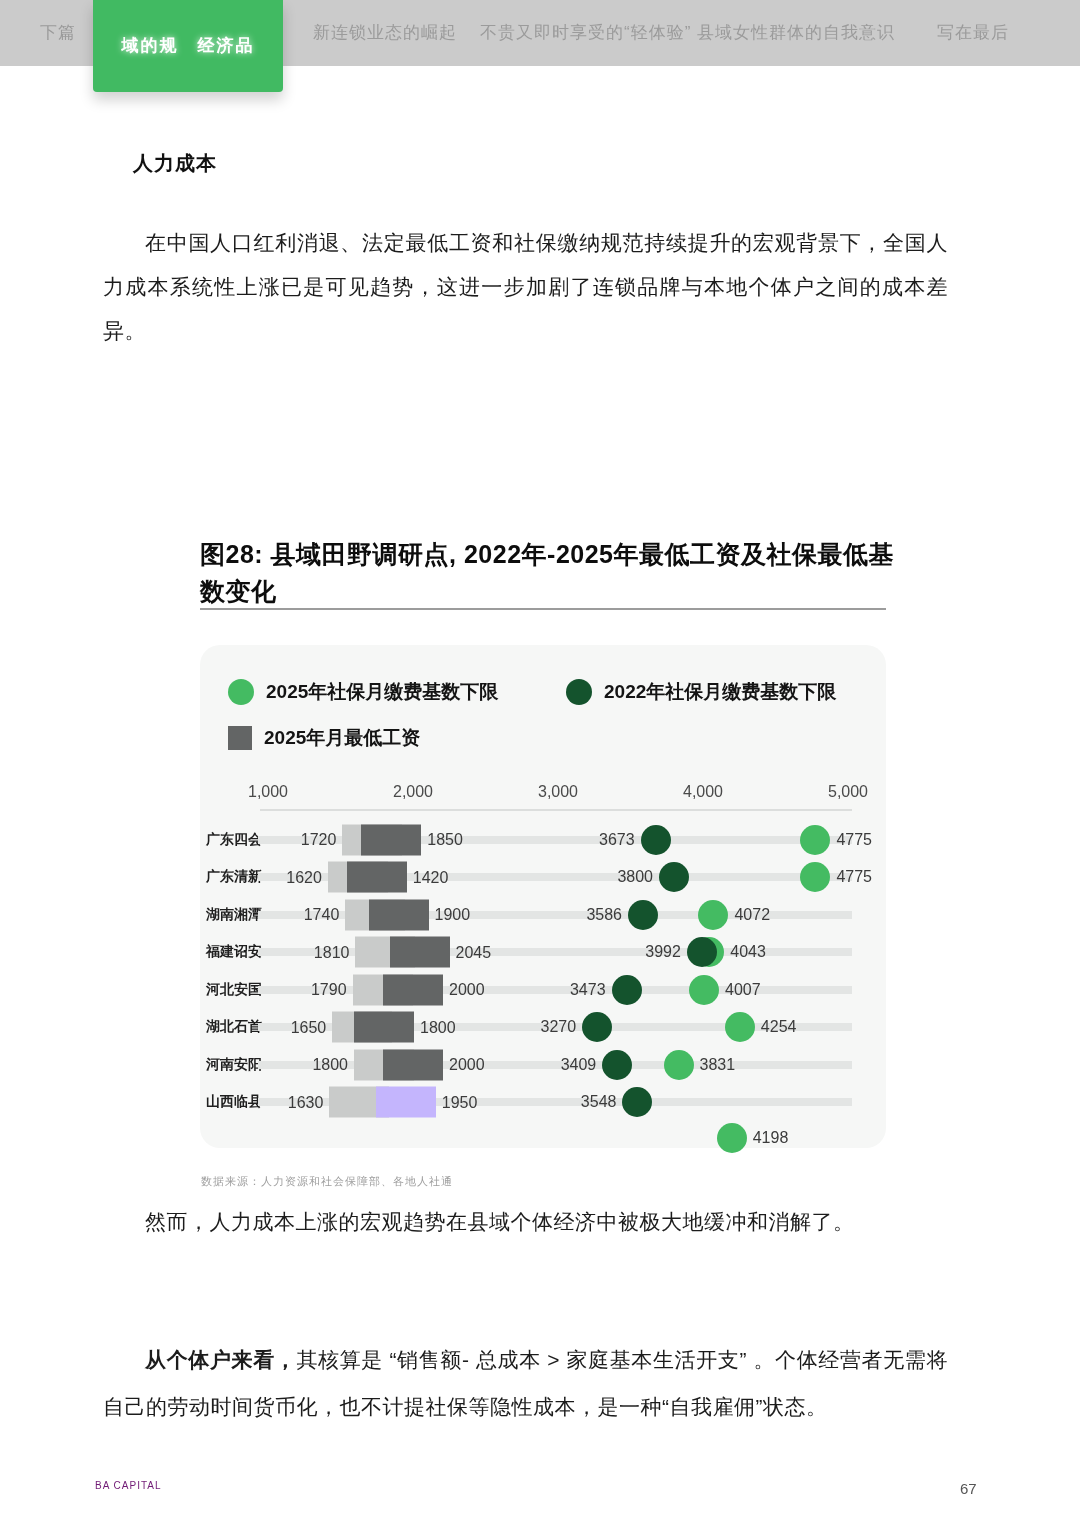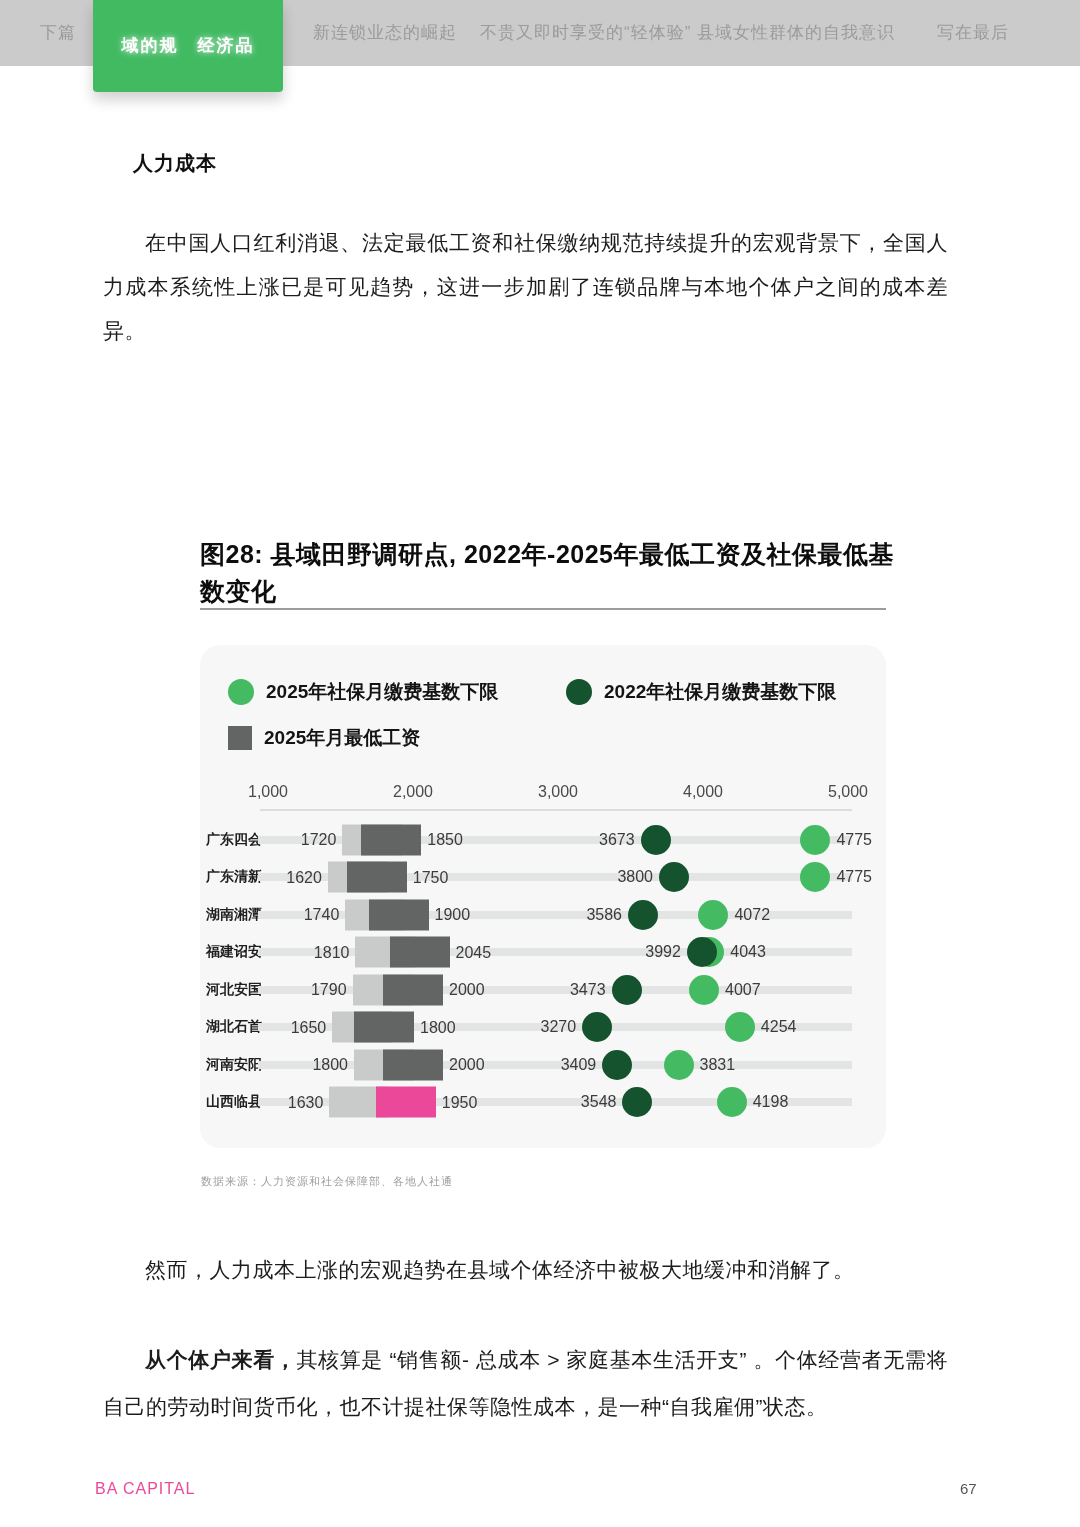--- a/index.html
+++ b/index.html
@@ -26,21 +26,21 @@
 
   
   .heading{position:absolute;left:133px;top:150px;font-size:20px;font-weight:bold;color:#111;letter-spacing:1px;}
   .para{
     position:absolute;left:103px;width:845px;
     font-size:21px;line-height:44px;color:#1c1c1c;
     text-align:justify;text-indent:2em;letter-spacing:0.5px;
   }
   .p1{top:221px;}
   .p2{top:405px;}
-  .p3{top:1248px;}
+  .p3{top:1200px;}
   .p4{top:1336px;line-height:47px;}
   .bold-lead{font-weight:bold;}
 
   
   .fig-title{
     position:absolute;left:200px;top:536px;width:700px;
     font-size:25px;line-height:37px;font-weight:bold;color:#0d0d0d;letter-spacing:0.5px;
   }
   .fig-rule{position:absolute;left:200px;top:608px;width:686px;height:2px;background:#9c9c9c;}
   .panel{
@@ -78,21 +78,21 @@
   .mval{
     position:absolute;top:50%;transform:translateY(-50%);
     font-size:16px;color:#3b3b3b;white-space:nowrap;
   }
   .mval.left{right:calc(100% + 6px);}
   .mval.right{left:calc(100% + 6px);}
 
   .fig-note{position:absolute;left:201px;top:1174px;font-size:11px;color:#9e9e9e;letter-spacing:1px;}
 
   
-  .footer-brand{position:absolute;left:95px;top:1480px;font-size:16px;color:#ec4899;letter-spacing:1px;}
+  .footer-brand{position:absolute;left:95px;top:1480px;font-size:10px;color:#701a75;letter-spacing:1px;}
   .footer-page{position:absolute;left:960px;top:1480px;font-size:15px;color:#555;}
 </style>
 </head>
 <body>
 
 <div class="page">
 
   <div class="nav">
     <div class="nav-tab" style="left:40px">下篇</div>
     <div class="nav-tab active" style="left:93px;width:190px">域的规　经济品</div>
@@ -148,21 +148,21 @@
             <span class="mval right">4775</span>
           </span>
         </div>
         <div class="crow">
           <span class="crow-label">广东清新</span>
           <div class="track" style="background: rgb(227, 229, 228);"></div>
           <span class="marker sq z2" style="left: 15.5%; background: rgb(201, 203, 202);">
             <span class="mval left">1620</span>
           </span>
           <span class="marker sq z3" style="left: 18.75%; background: rgb(99, 101, 101);">
-            <span class="mval right">1750</span>
+            <span class="mval right">1420</span>
           </span>
           <span class="marker circ z4" style="left: 70%; background: rgb(20, 83, 45);">
             <span class="mval left">3800</span>
           </span>
           <span class="marker circ z3" style="left: 94.38%; background: rgb(68, 187, 98);">
             <span class="mval right">4775</span>
           </span>
         </div>
         <div class="crow">
           <span class="crow-label">湖南湘潭</span>
@@ -243,27 +243,27 @@
           <span class="marker circ z3" style="left: 70.78%; background: rgb(68, 187, 98);">
             <span class="mval right">3831</span>
           </span>
         </div>
         <div class="crow">
           <span class="crow-label">山西临县</span>
           <div class="track" style="background: rgb(227, 229, 228);"></div>
           <span class="marker sq z2" style="left: 15.75%; background: rgb(201, 203, 202);">
             <span class="mval left">1630</span>
           </span>
-          <span class="marker sq z3" style="left: 23.75%; background: #ec4899;">
+          <span class="marker sq z3" style="left: 23.75%; background: #c4b5fd;">
             <span class="mval right">1950</span>
           </span>
           <span class="marker circ z4" style="left: 63.7%; background: rgb(20, 83, 45);">
             <span class="mval left">3548</span>
           </span>
-          <span class="marker circ z3" style="left: 79.95%; background: rgb(68, 187, 98);">
+          <span class="marker circ z3" style="left: 79.95%; background: rgb(68, 187, 98); margin-top: 36px;">
             <span class="mval right">4198</span>
           </span>
         </div>
       </div>
   </div>
 
   <div class="fig-note">数据来源：人力资源和社会保障部、各地人社通</div>
 
   <div class="para p3">然而，人力成本上涨的宏观趋势在县域个体经济中被极大地缓冲和消解了。</div>
   <div class="para p4"><span class="bold-lead">从个体户来看，</span><span>其核算是 “销售额- 总成本 &gt; 家庭基本生活开支” 。个体经营者无需将自己的劳动时间货币化，也不计提社保等隐性成本，是一种“自我雇佣”状态。</span></div>

